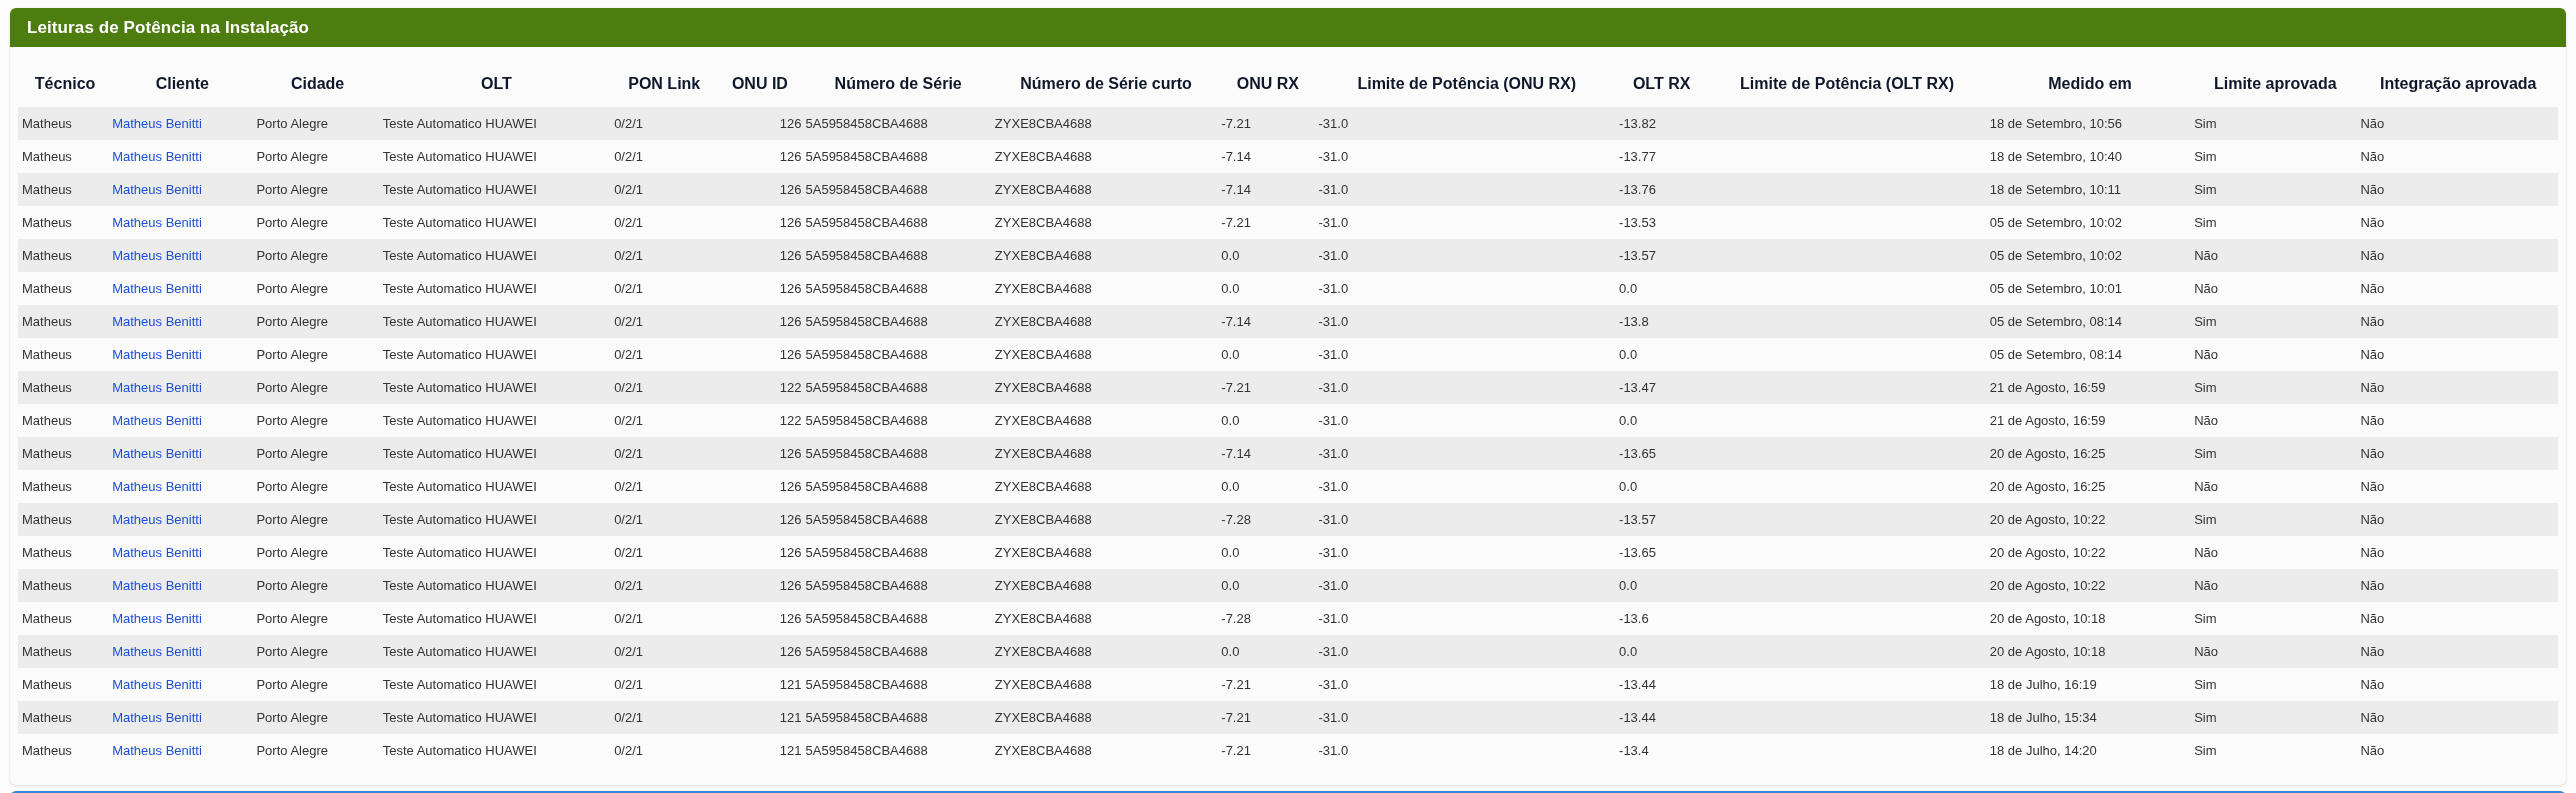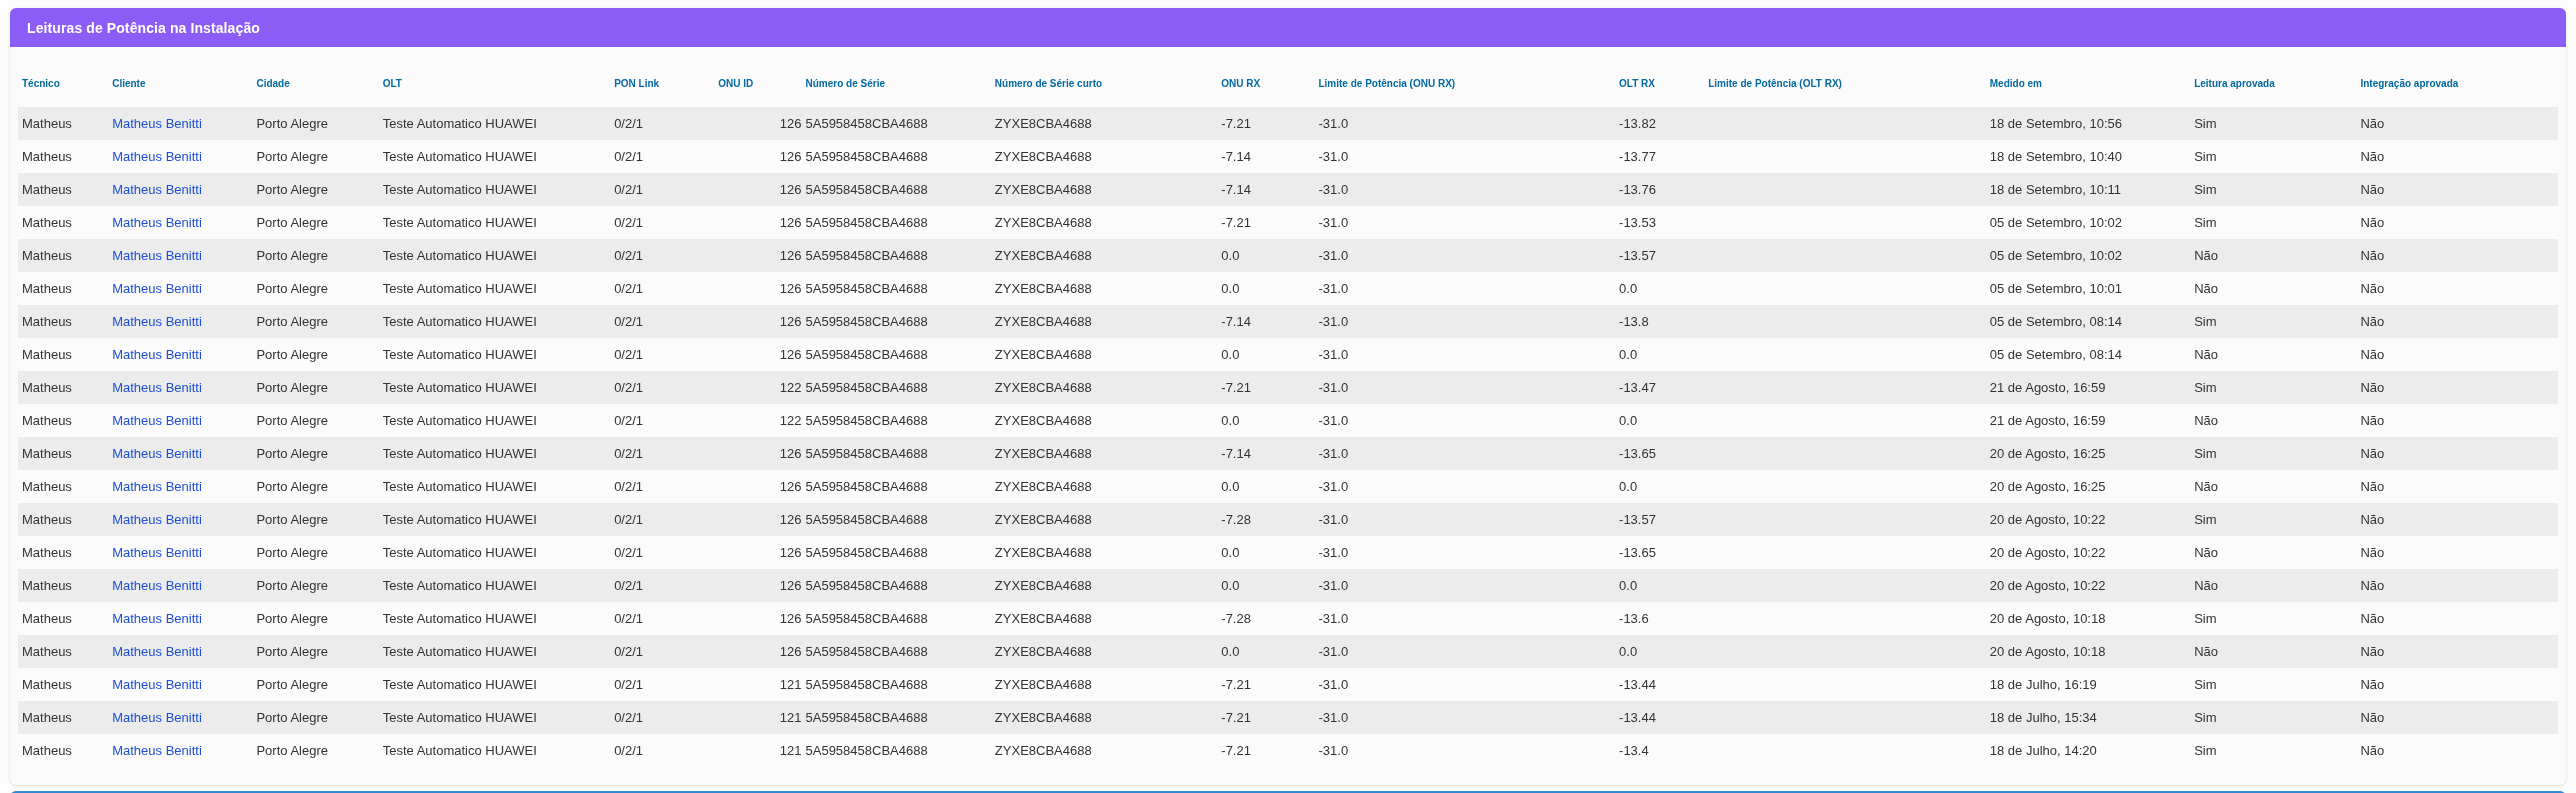--- a/index.html
+++ b/index.html
@@ -12,43 +12,43 @@
     font-family: "Liberation Sans", sans-serif;
   }
   .page { padding: 8px 10px 0 10px; }
 
   .panel {
     background: #fbfbfb;
     border-radius: 6px;
     box-shadow: 0 1px 3px rgba(0,0,0,0.14);
   }
   .panel-heading {
-    background: #8b5cf6;
+    background: #4d7c0f;
     color: #ffffff;
     font-weight: bold;
-    font-size: 14px;
+    font-size: 17px;
     line-height: 18px;
     padding: 11px 8px 10px 17px;
     border-radius: 6px 6px 0 0;
     letter-spacing: 0.1px;
   }
   .panel-body { padding: 8px 8px 18px 8px; }
 
   table.readings {
     width: 100%;
     border-collapse: collapse;
     table-layout: fixed;
     font-size: 13px;
     color: #333333;
   }
   table.readings th {
-    text-align: left;
-    font-size: 10px;
+    text-align: center;
+    font-size: 16px;
     font-weight: bold;
-    color: #0369a1;
+    color: #0f172a;
     padding: 21px 2px 15px 2px;
     line-height: 16px;
     white-space: nowrap;
     overflow: hidden;
   }
   table.readings td {
     padding: 8px 2px;
     line-height: 17px;
     white-space: nowrap;
     overflow: hidden;
@@ -103,21 +103,21 @@
               <th class="col-olt">OLT</th>
               <th class="col-pon_link">PON Link</th>
               <th class="col-onu_id">ONU ID</th>
               <th class="col-numero_serie">Número de Série</th>
               <th class="col-numero_serie_curto">Número de Série curto</th>
               <th class="col-onu_rx">ONU RX</th>
               <th class="col-limite_potencia_onu_rx">Limite de Potência (ONU RX)</th>
               <th class="col-olt_rx">OLT RX</th>
               <th class="col-limite_potencia_olt_rx">Limite de Potência (OLT RX)</th>
               <th class="col-medido_em">Medido em</th>
-              <th class="col-leitura_aprovada">Leitura aprovada</th>
+              <th class="col-leitura_aprovada">Limite aprovada</th>
               <th class="col-integracao_utilizada">Integração aprovada</th>
             </tr>
         </thead>
         <tbody>
             <tr>
               <td class="col-tecnico">Matheus</td>
               <td class="col-cliente"><a class="client-link">Matheus Benitti</a></td>
               <td class="col-cidade">Porto Alegre</td>
               <td class="col-olt">Teste Automatico HUAWEI</td>
               <td class="col-pon_link">0/2/1</td>

